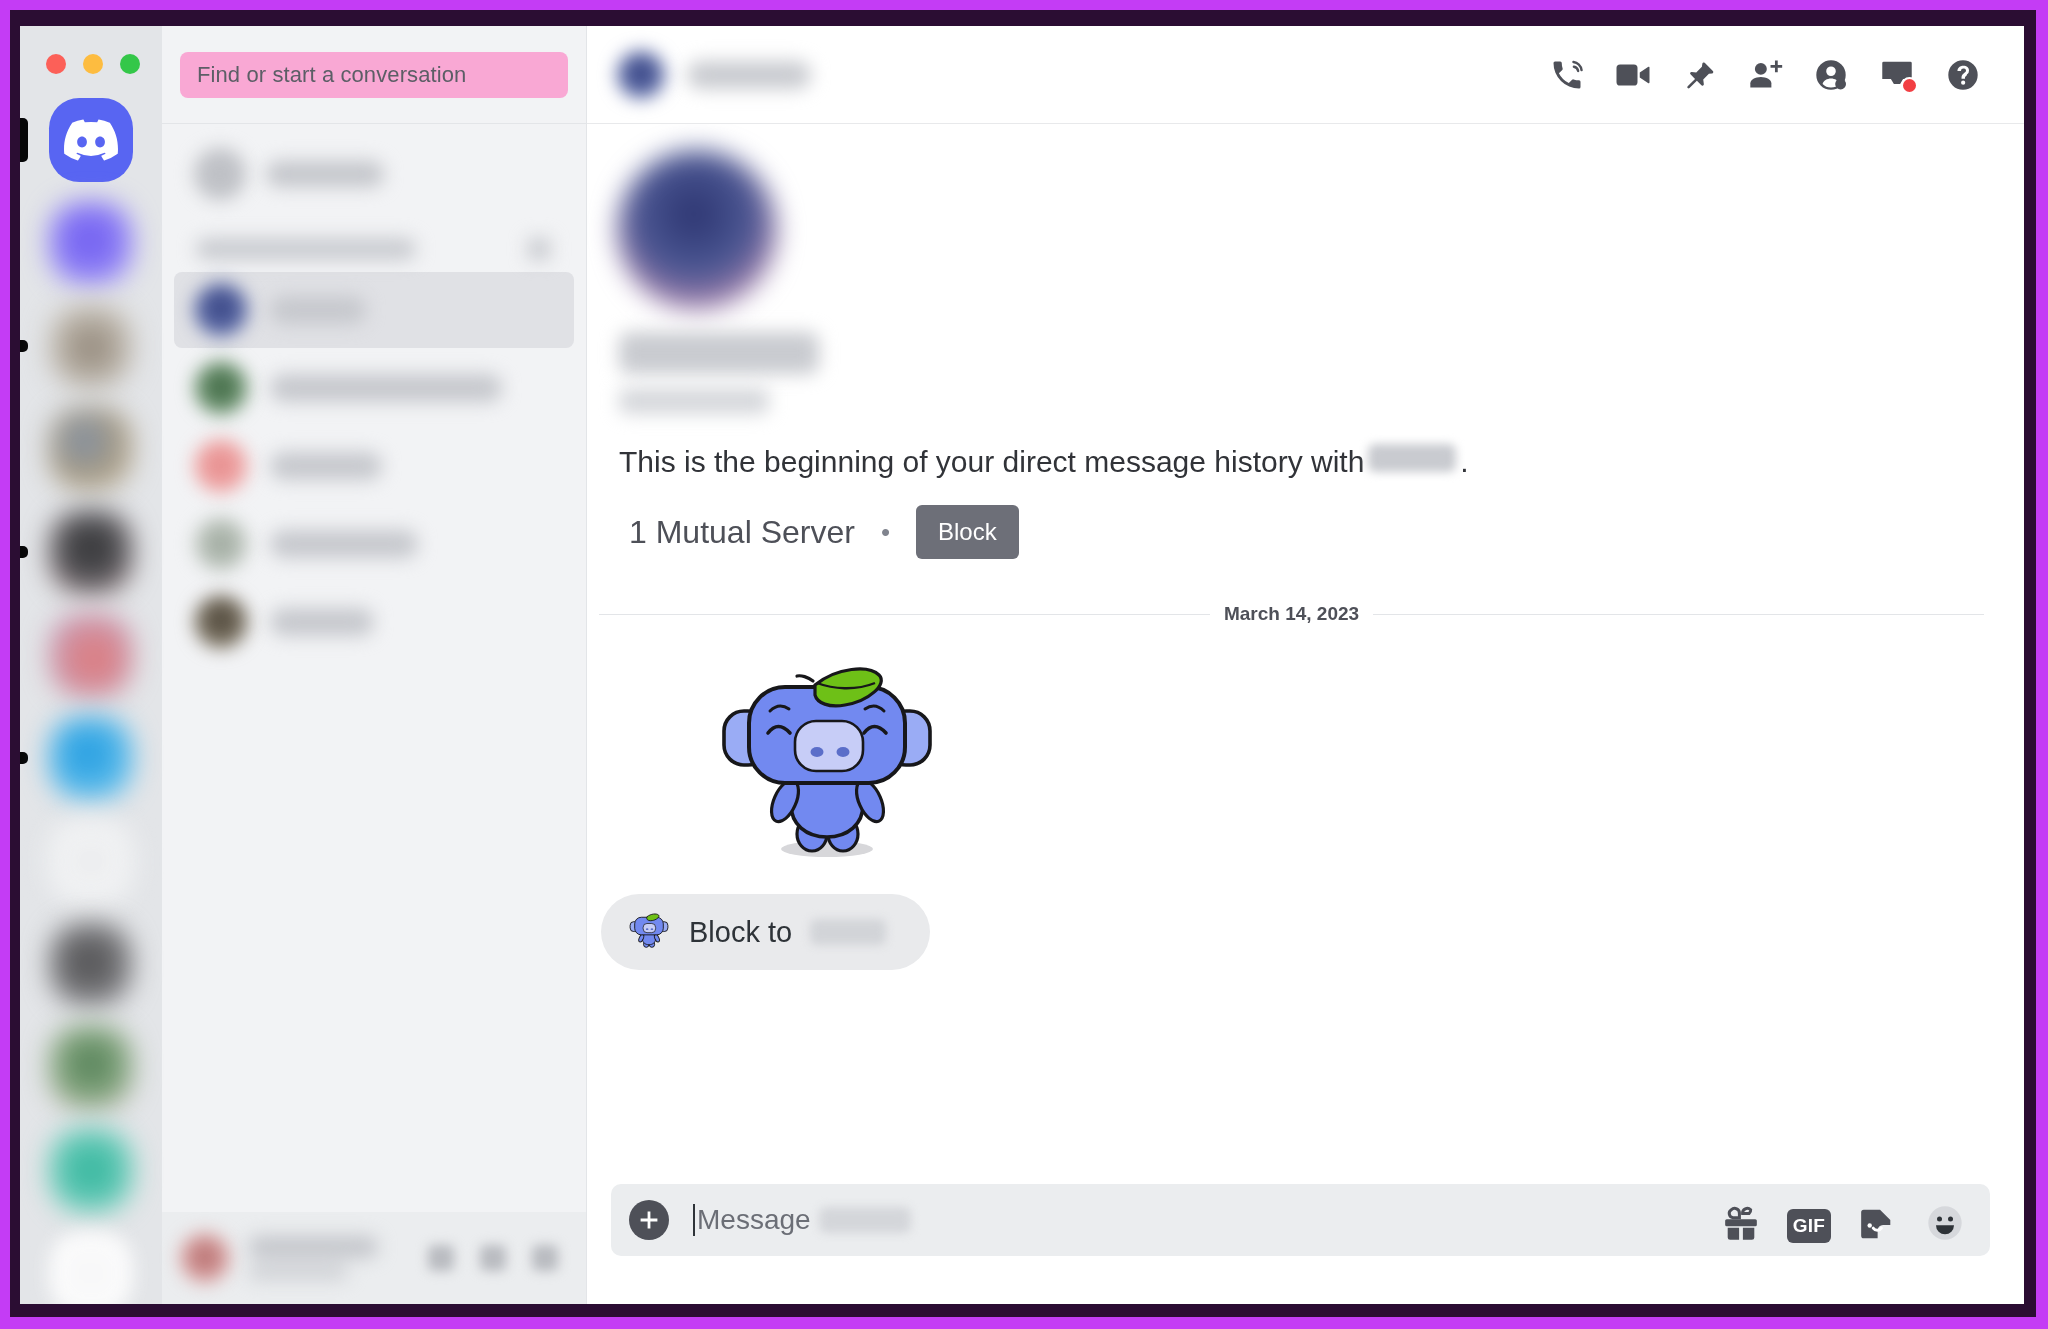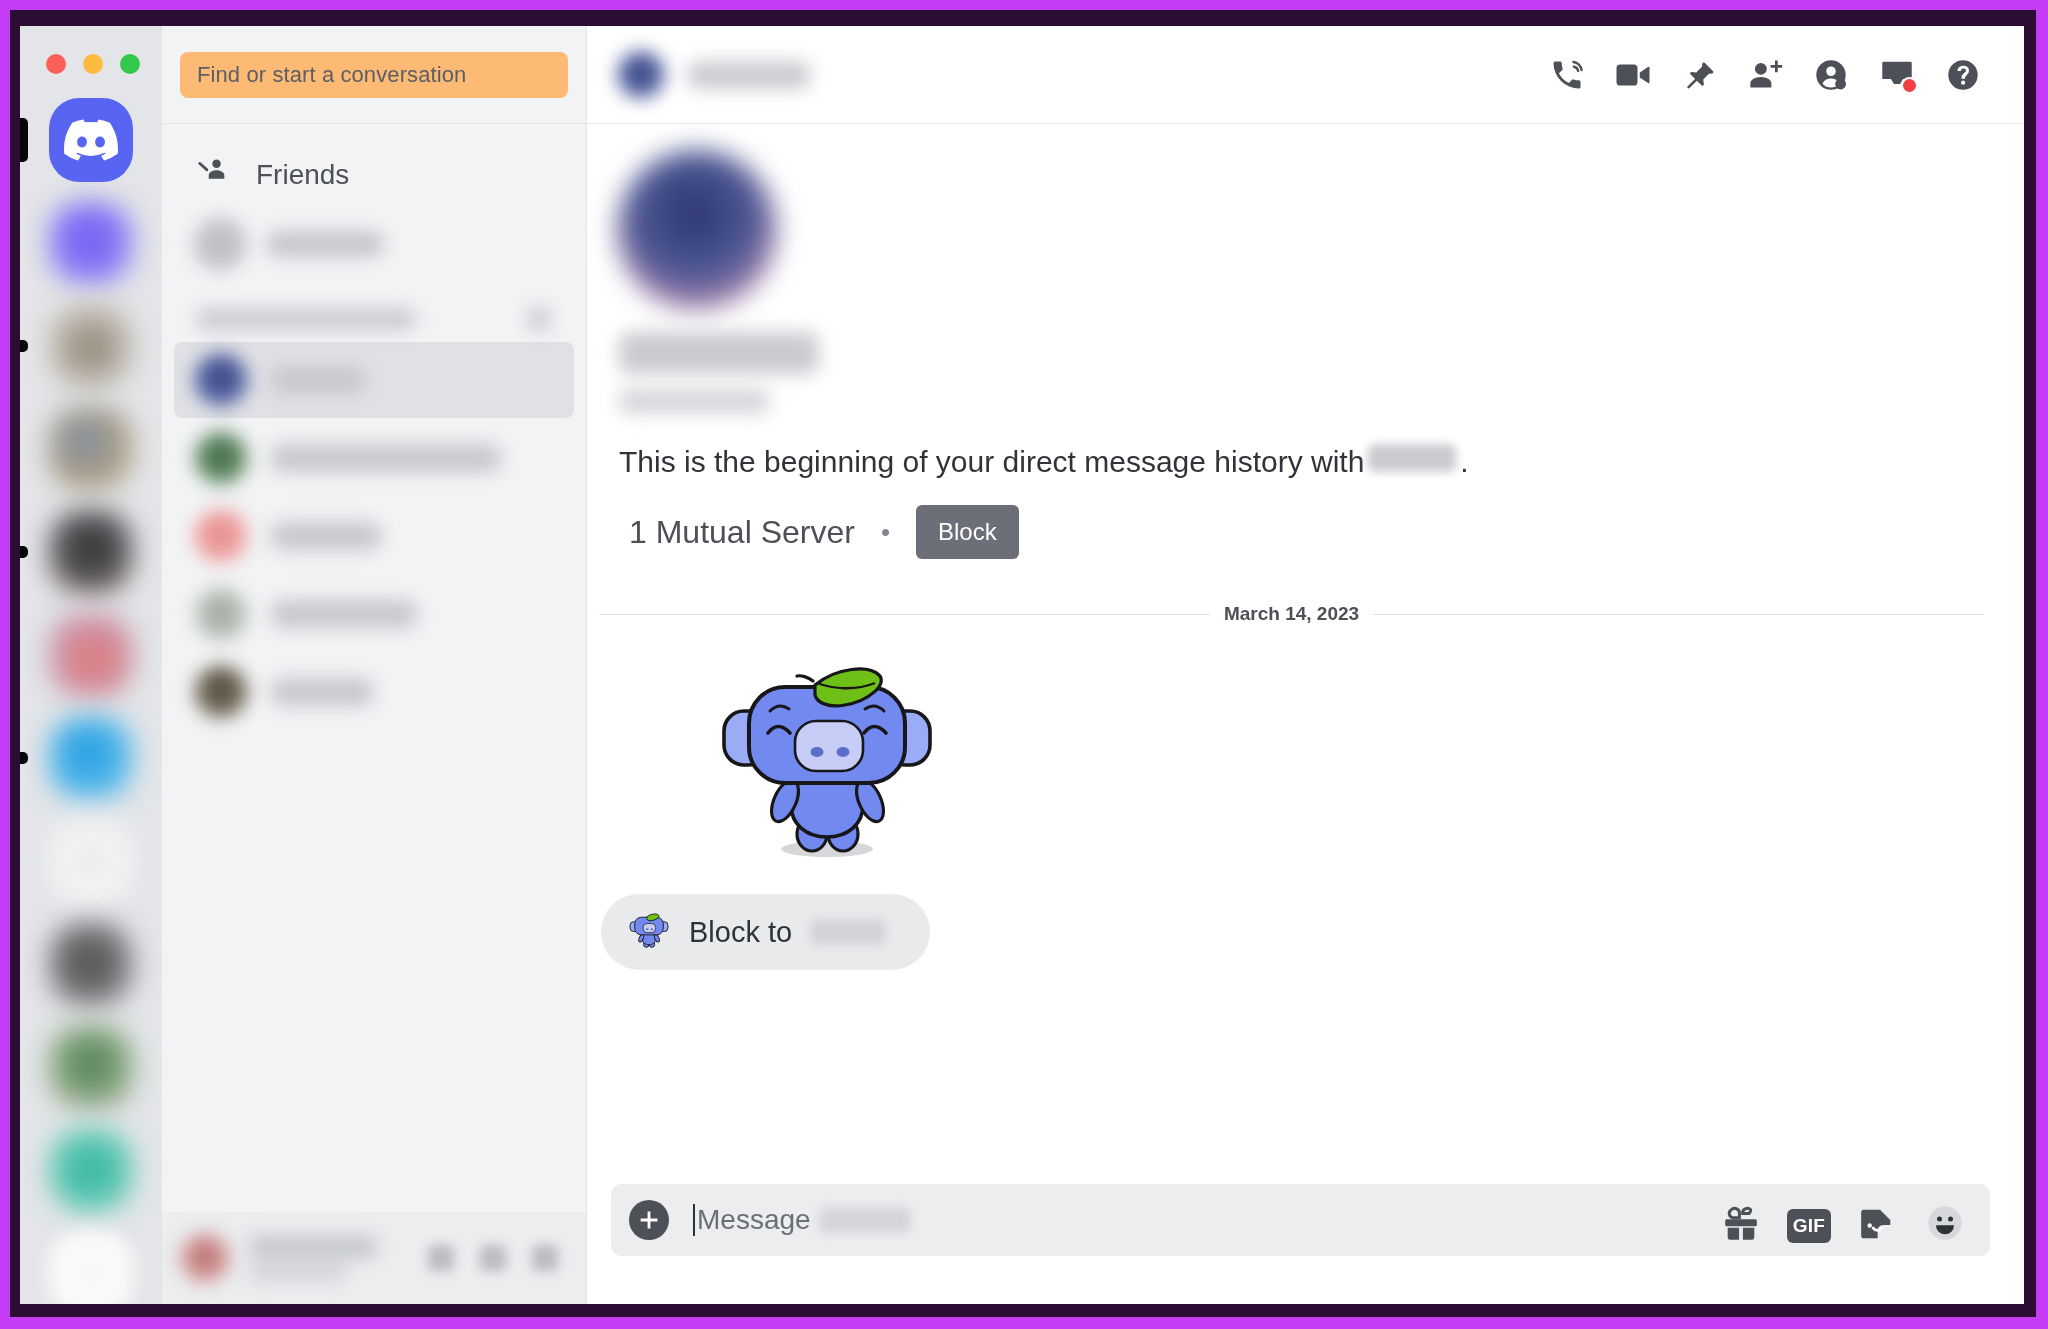--- a/index.html
+++ b/index.html
@@ -75,21 +75,21 @@
     border-right: 1px solid #e3e5e8;
   }
   #sb-search {
     height: 98px; flex: 0 0 98px;
     display: flex; align-items: center; padding: 0 18px;
     background: #f2f3f5;
     border-bottom: 1px solid #e3e5e8;
   }
   #sb-search .box {
     width: 100%; height: 46px; border-radius: 8px;
-    background: #fdba74;
+    background: #f9a8d4;
     display: flex; align-items: center; padding: 0 17px;
     color: #5c5e66; font-size: 22px; letter-spacing: .1px;
   }
   #sb-body { flex: 1; overflow: hidden; padding-top: 12px; }
 
   .friends-row {
     display: flex; align-items: center; gap: 24px;
     margin: 8px 12px 0 12px; padding: 12px 20px;
     border-radius: 8px;
   }
@@ -318,29 +318,20 @@
       <div id="sidebar">
 
         <div id="sb-search">
           <div class="box">
             <span>Find or start a conversation</span>
           </div>
         </div>
 
         <div id="sb-body">
 
-          <div class="friends-row">
-            <span>
-              <svg width="38" height="34" viewBox="0 0 24 24" fill="#4e5058" aria-hidden="true">
-                <path d="M14.5 8.5a3 3 0 1 0-3-3 3 3 0 0 0 3 3Zm0 1.6c-2.3 0-5.5 1.2-5.5 3.5V16h11v-2.4c0-2.3-3.2-3.5-5.5-3.5Z"></path>
-                <path d="M3.2 4.4 8.4 9a1 1 0 0 1-1.3 1.5L1.9 5.9a1 1 0 0 1 1.3-1.5Z"></path>
-              </svg>
-            </span>
-            <span class="lbl">Friends</span>
-          </div>
 
           <div class="sb-blurrow">
             <span class="sb-av blurred-soft" style="background:#bfc1c6"></span>
             <span class="sb-name blurred-soft" style="width:118px"></span>
           </div>
 
           <div class="sb-section">
             <span class="t blurred-soft"></span>
             <span class="p blurred-soft"></span>
           </div>

